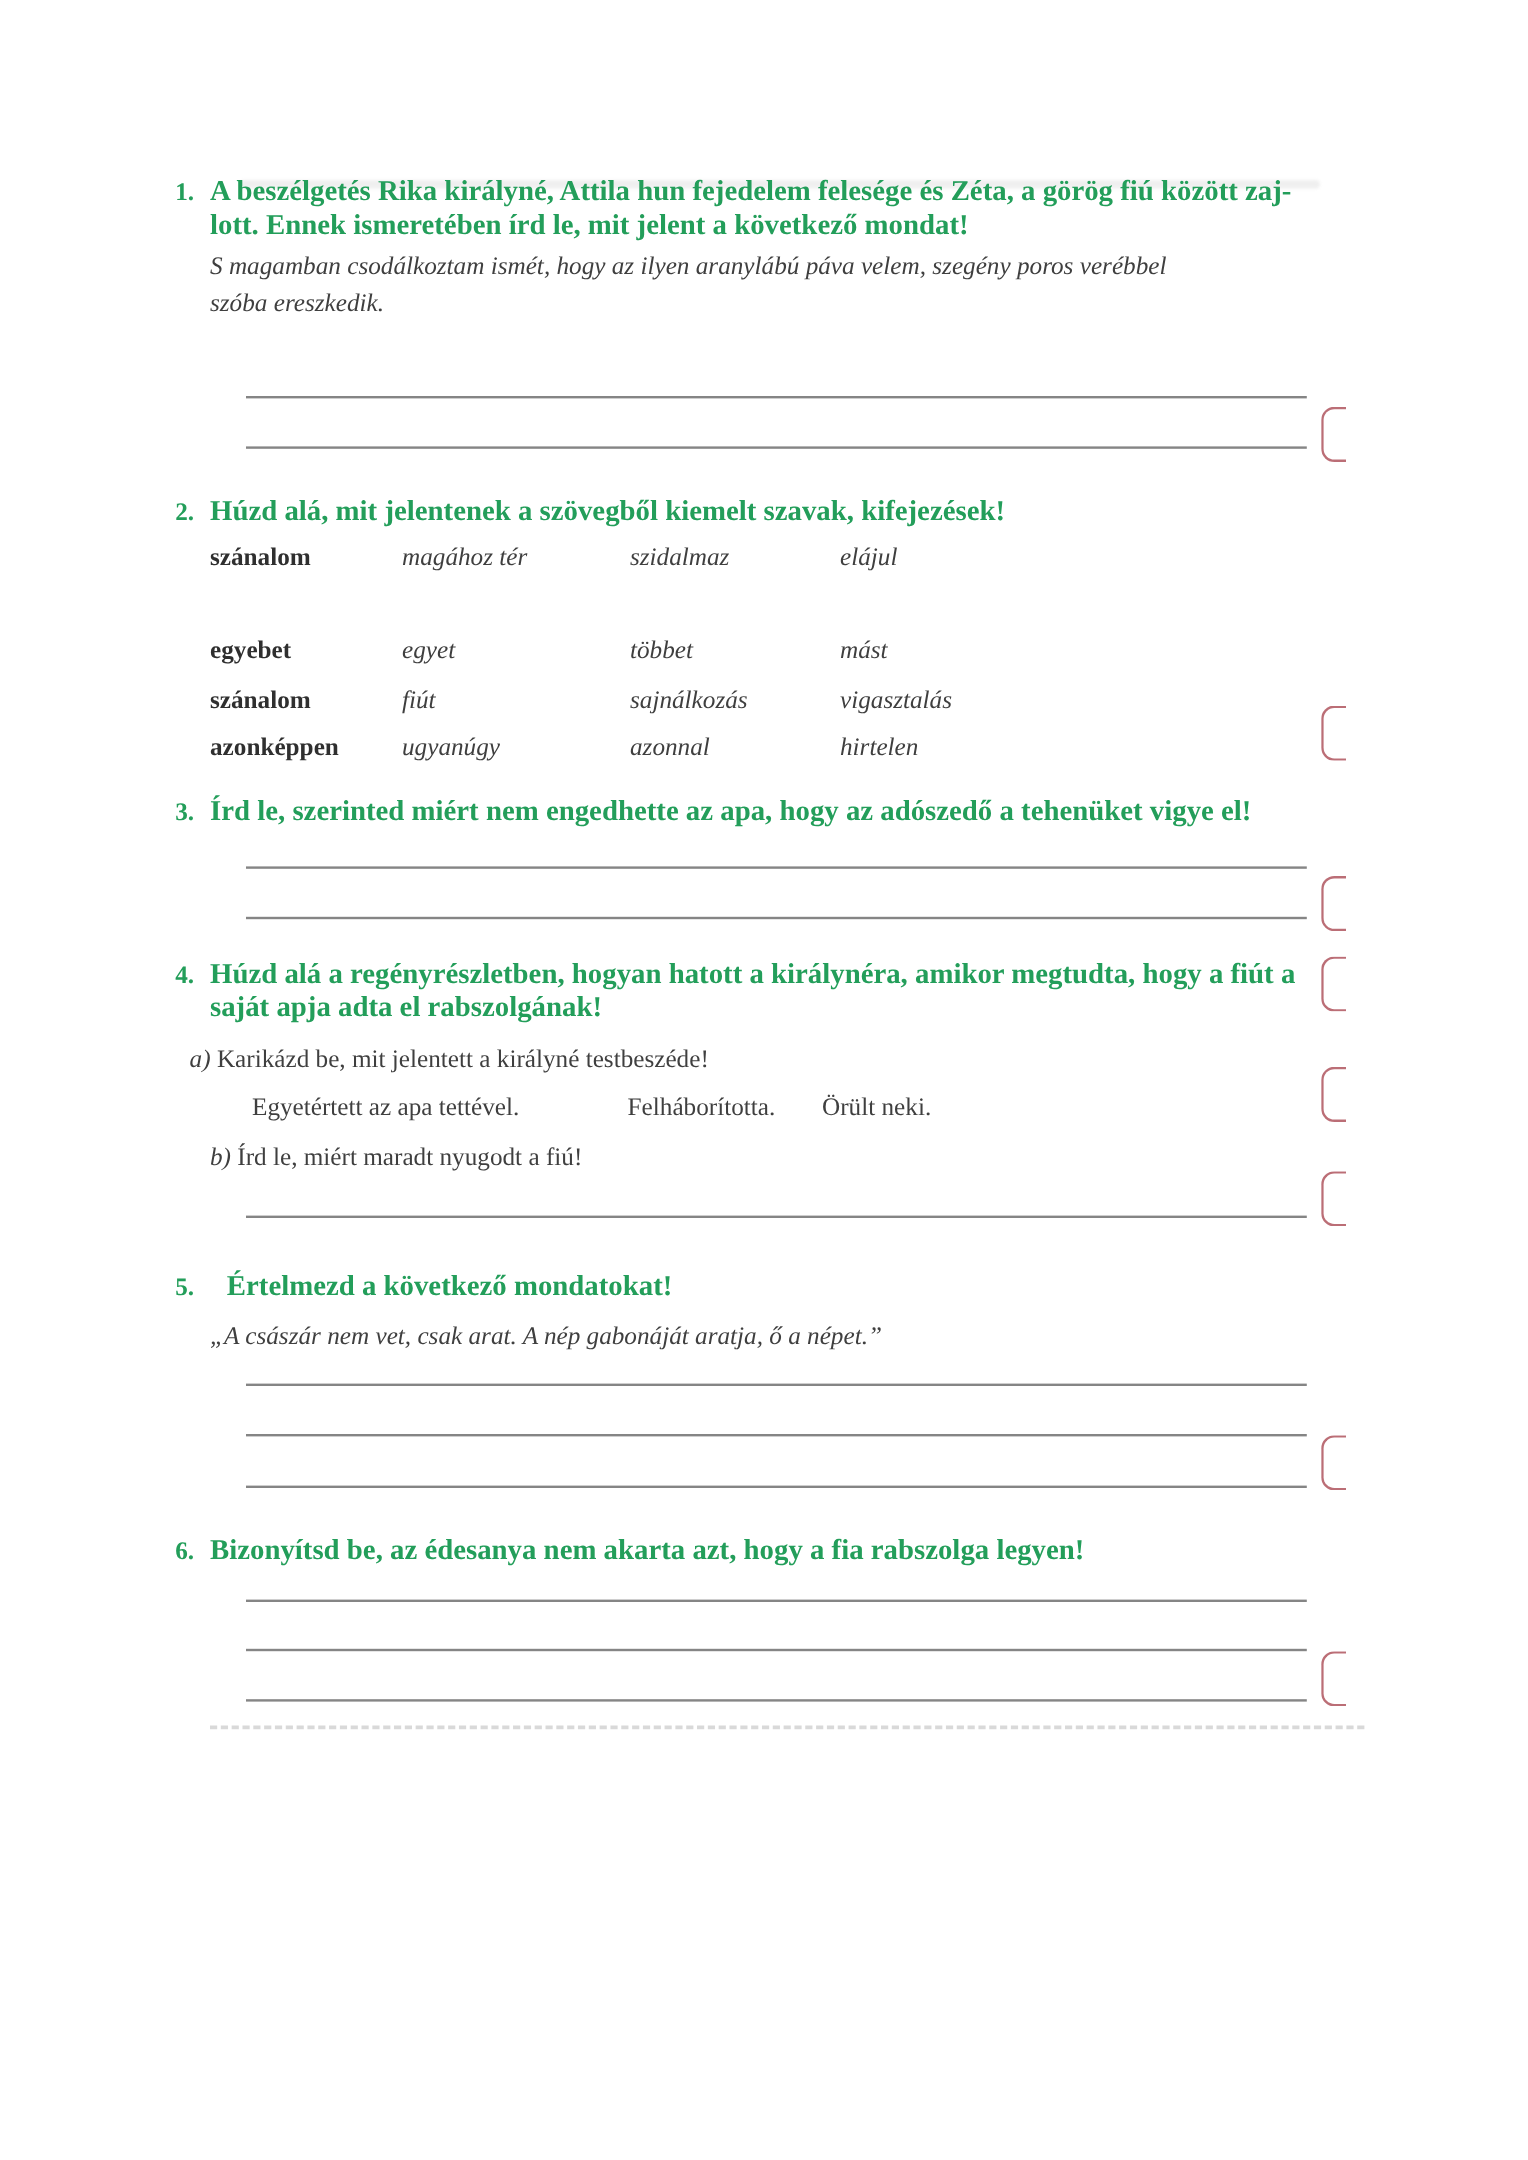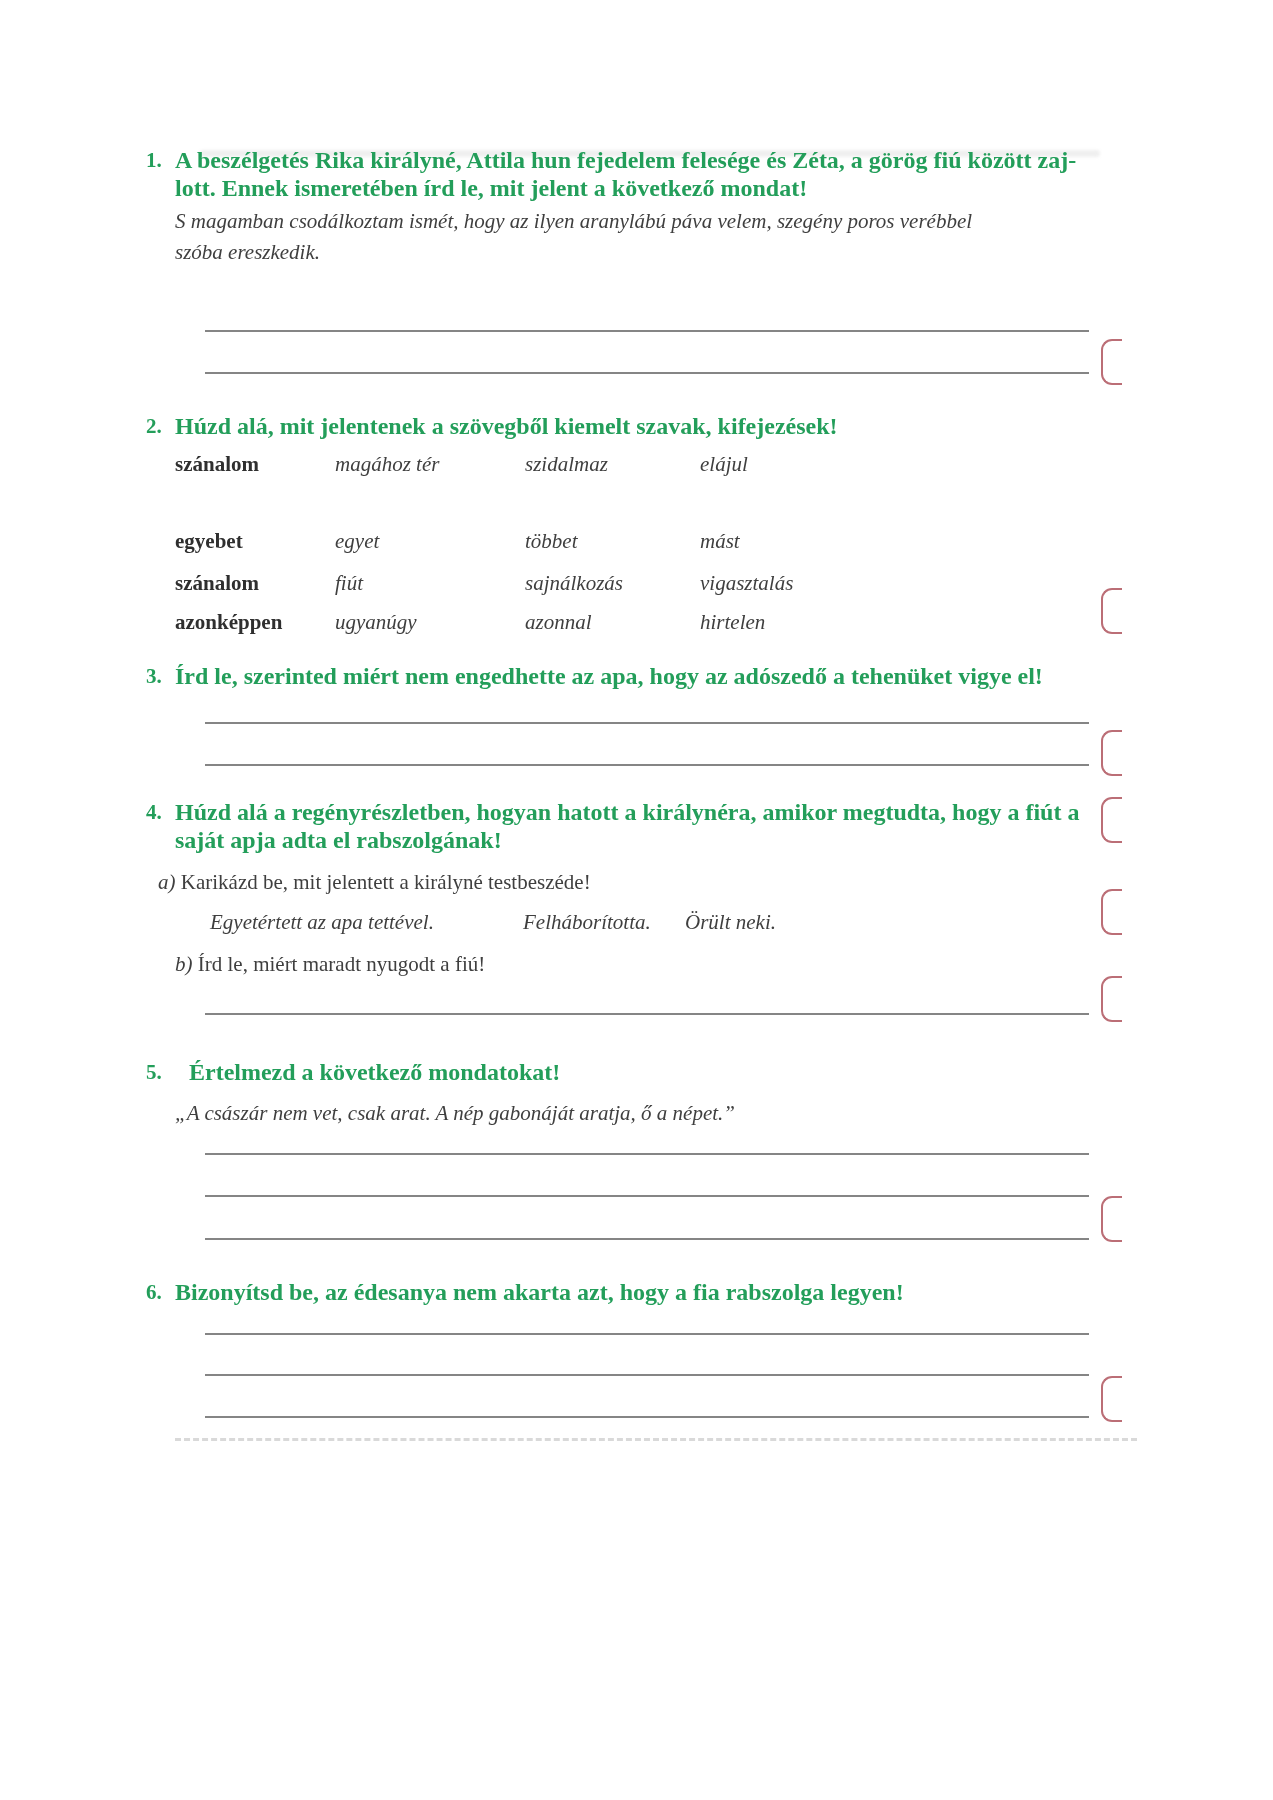--- a/index.html
+++ b/index.html
@@ -82,21 +82,20 @@
     font-style:italic;
     color:var(--body);
   }
   .opt1{left:160px;}
   .opt2{left:350px;}
   .opt3{left:525px;}
   .options-row{
     position:absolute;
     left:175px;
     font-size:21px;
-    font-style:italic;
     color:var(--body);
   }
   .opt-a{position:absolute;left:35px;white-space:nowrap;}
   .opt-b{position:absolute;left:305px;white-space:nowrap;margin-left:43px;}
   .opt-c{position:absolute;left:470px;white-space:nowrap;margin-left:40px;}
   .smudge{
     position:absolute;
     left:200px;top:150px;width:900px;height:7px;
     background:#b9b9b9;opacity:.22;border-radius:4px;filter:blur(1.5px);
   }

